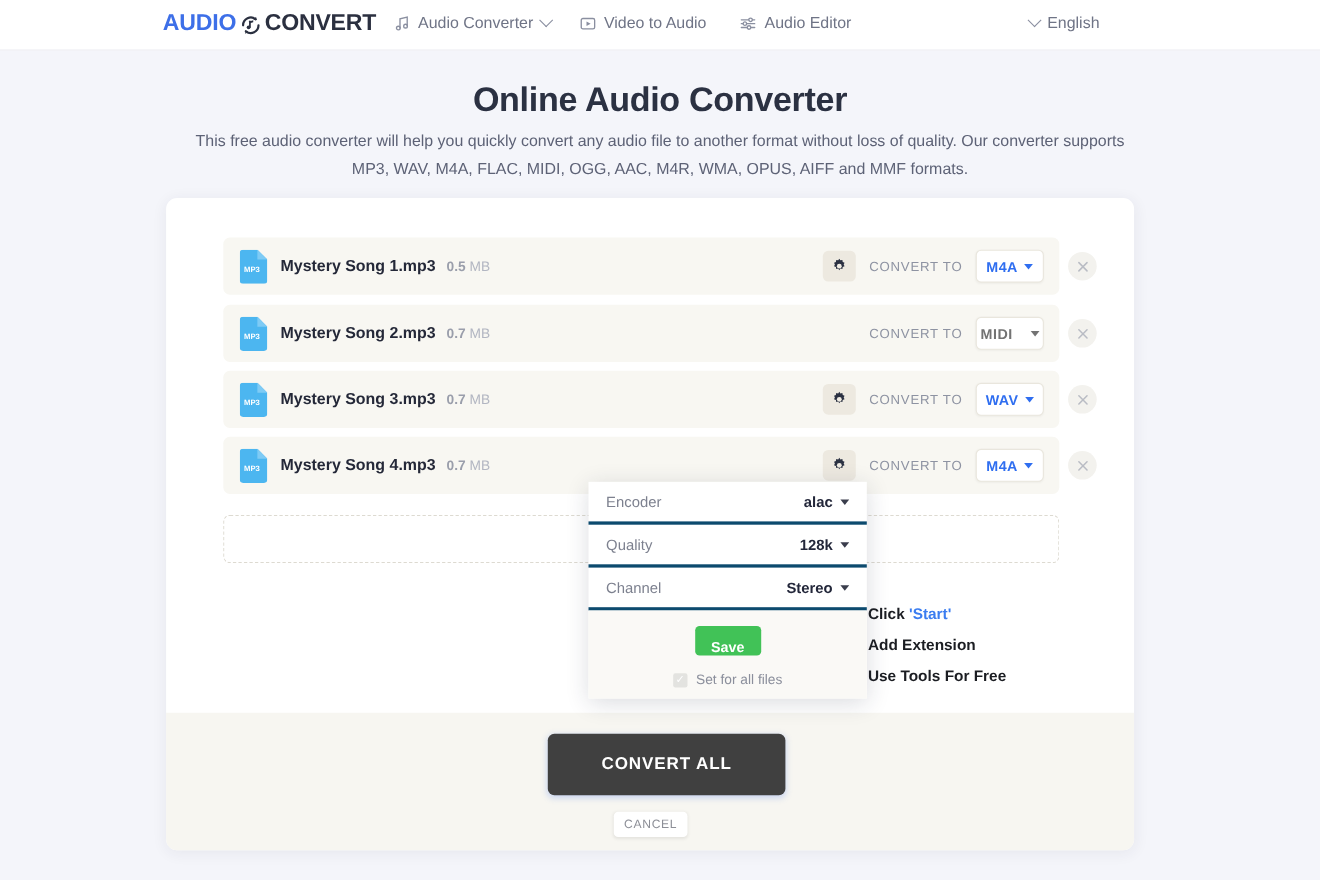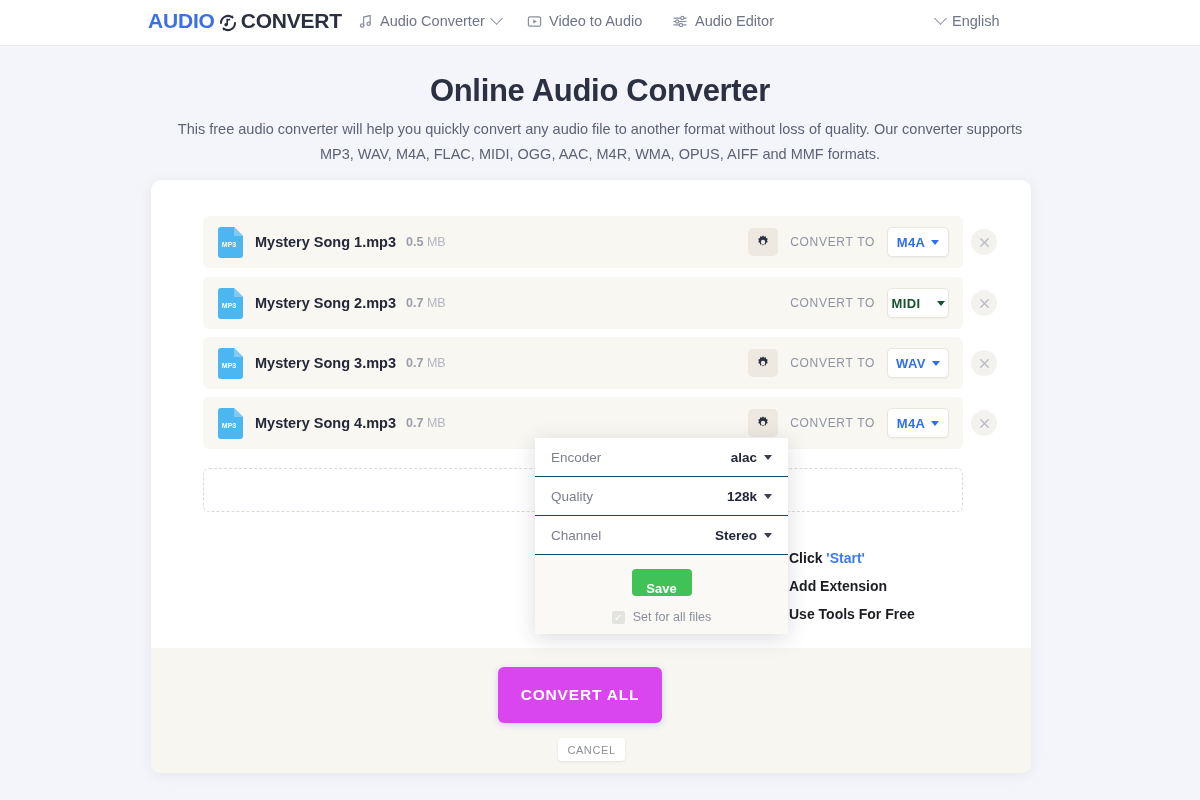--- a/index.html
+++ b/index.html
@@ -99,21 +99,21 @@
   }
   .convert-label { font-size: 12px; letter-spacing: 0.7px; color: #8e93a2; }
   .fmt-btn {
     min-width: 62px; height: 30px; background: #ffffff;
     border: 1px solid #e9e6dd; border-radius: 5px;
     display: flex; align-items: center; justify-content: center; gap: 6px;
     font-size: 13px; font-weight: bold; letter-spacing: 0.4px; cursor: pointer;
     box-shadow: 0 1px 2px rgba(0,0,0,0.04);
   }
   .fmt-blue { color: #2f6ef0; }
-  .fmt-red  { color: #14532d; gap: 16px; }
+  .fmt-red  { color: #737373; gap: 16px; }
   .tri { width: 0; height: 0; border-left: 4px solid transparent;
          border-right: 4px solid transparent; border-top: 5px solid currentColor; }
 
   .close-btn {
     position: absolute; width: 26px; height: 26px; border-radius: 50%;
     background: #f3f2ee; display: flex; align-items: center; justify-content: center;
     cursor: pointer; right: -34px;
   }
   .close-btn svg { display:block; }
 
@@ -151,22 +151,22 @@
     position: absolute; left: 762px; top: 550px;
     display: flex; align-items: center; gap: 5px;
   }
   .ad-badges .adx { color: #2f6ef0; font-size: 13px; cursor: pointer; }
   .ad-tri { width:0;height:0;border-top:5px solid transparent;
             border-bottom:5px solid transparent;border-left:8px solid #2f6ef0; }
 
   
   .convert-all {
     position: absolute; left: 347px; top: 487px;
-    width: 164px; height: 56px; border-radius: 6px;
-    background: #d946ef; color: #fff;
+    width: 216px; height: 56px; border-radius: 6px;
+    background: #404040; color: #fff;
     display: flex; align-items: center; justify-content: center;
     font-size: 15.5px; font-weight: bold; letter-spacing: 0.8px;
     cursor: pointer;
     box-shadow: 0 2px 6px rgba(59,110,240,0.25);
   }
   .cancel-btn {
     position: absolute; left: 407px; top: 558px;
     width: 67px; height: 23px; border-radius: 4px; background: #ffffff;
     display: flex; align-items: center; justify-content: center;
     font-size: 11px; letter-spacing: 0.6px; color: #8d8f97; cursor: pointer;
@@ -175,21 +175,21 @@
 
   
   .settings {
     position: absolute; left: 384px; top: 258px;
     width: 253px; background: #ffffff;
     box-shadow: 0 4px 20px rgba(30,35,60,0.16);
     z-index: 30;
   }
   .srow {
     height: 39px; display: flex; align-items: center;
-    padding: 0 16px; border-bottom: 1px solid #0c4a6e;
+    padding: 0 16px; border-bottom: 3px solid #0c4a6e;
   }
   .srow .slabel { font-size: 13.5px; color: #7d818f; }
   .srow .sval {
     margin-left: auto; font-size: 13.5px; font-weight: bold; color: #23273a;
     display: flex; align-items: center; gap: 7px; cursor: pointer;
   }
   .sval .tri { border-top-color: #3a3d4c; }
   .settings-foot {
     background: #faf9f6; padding: 14px 0 10px; text-align: center;
   }

